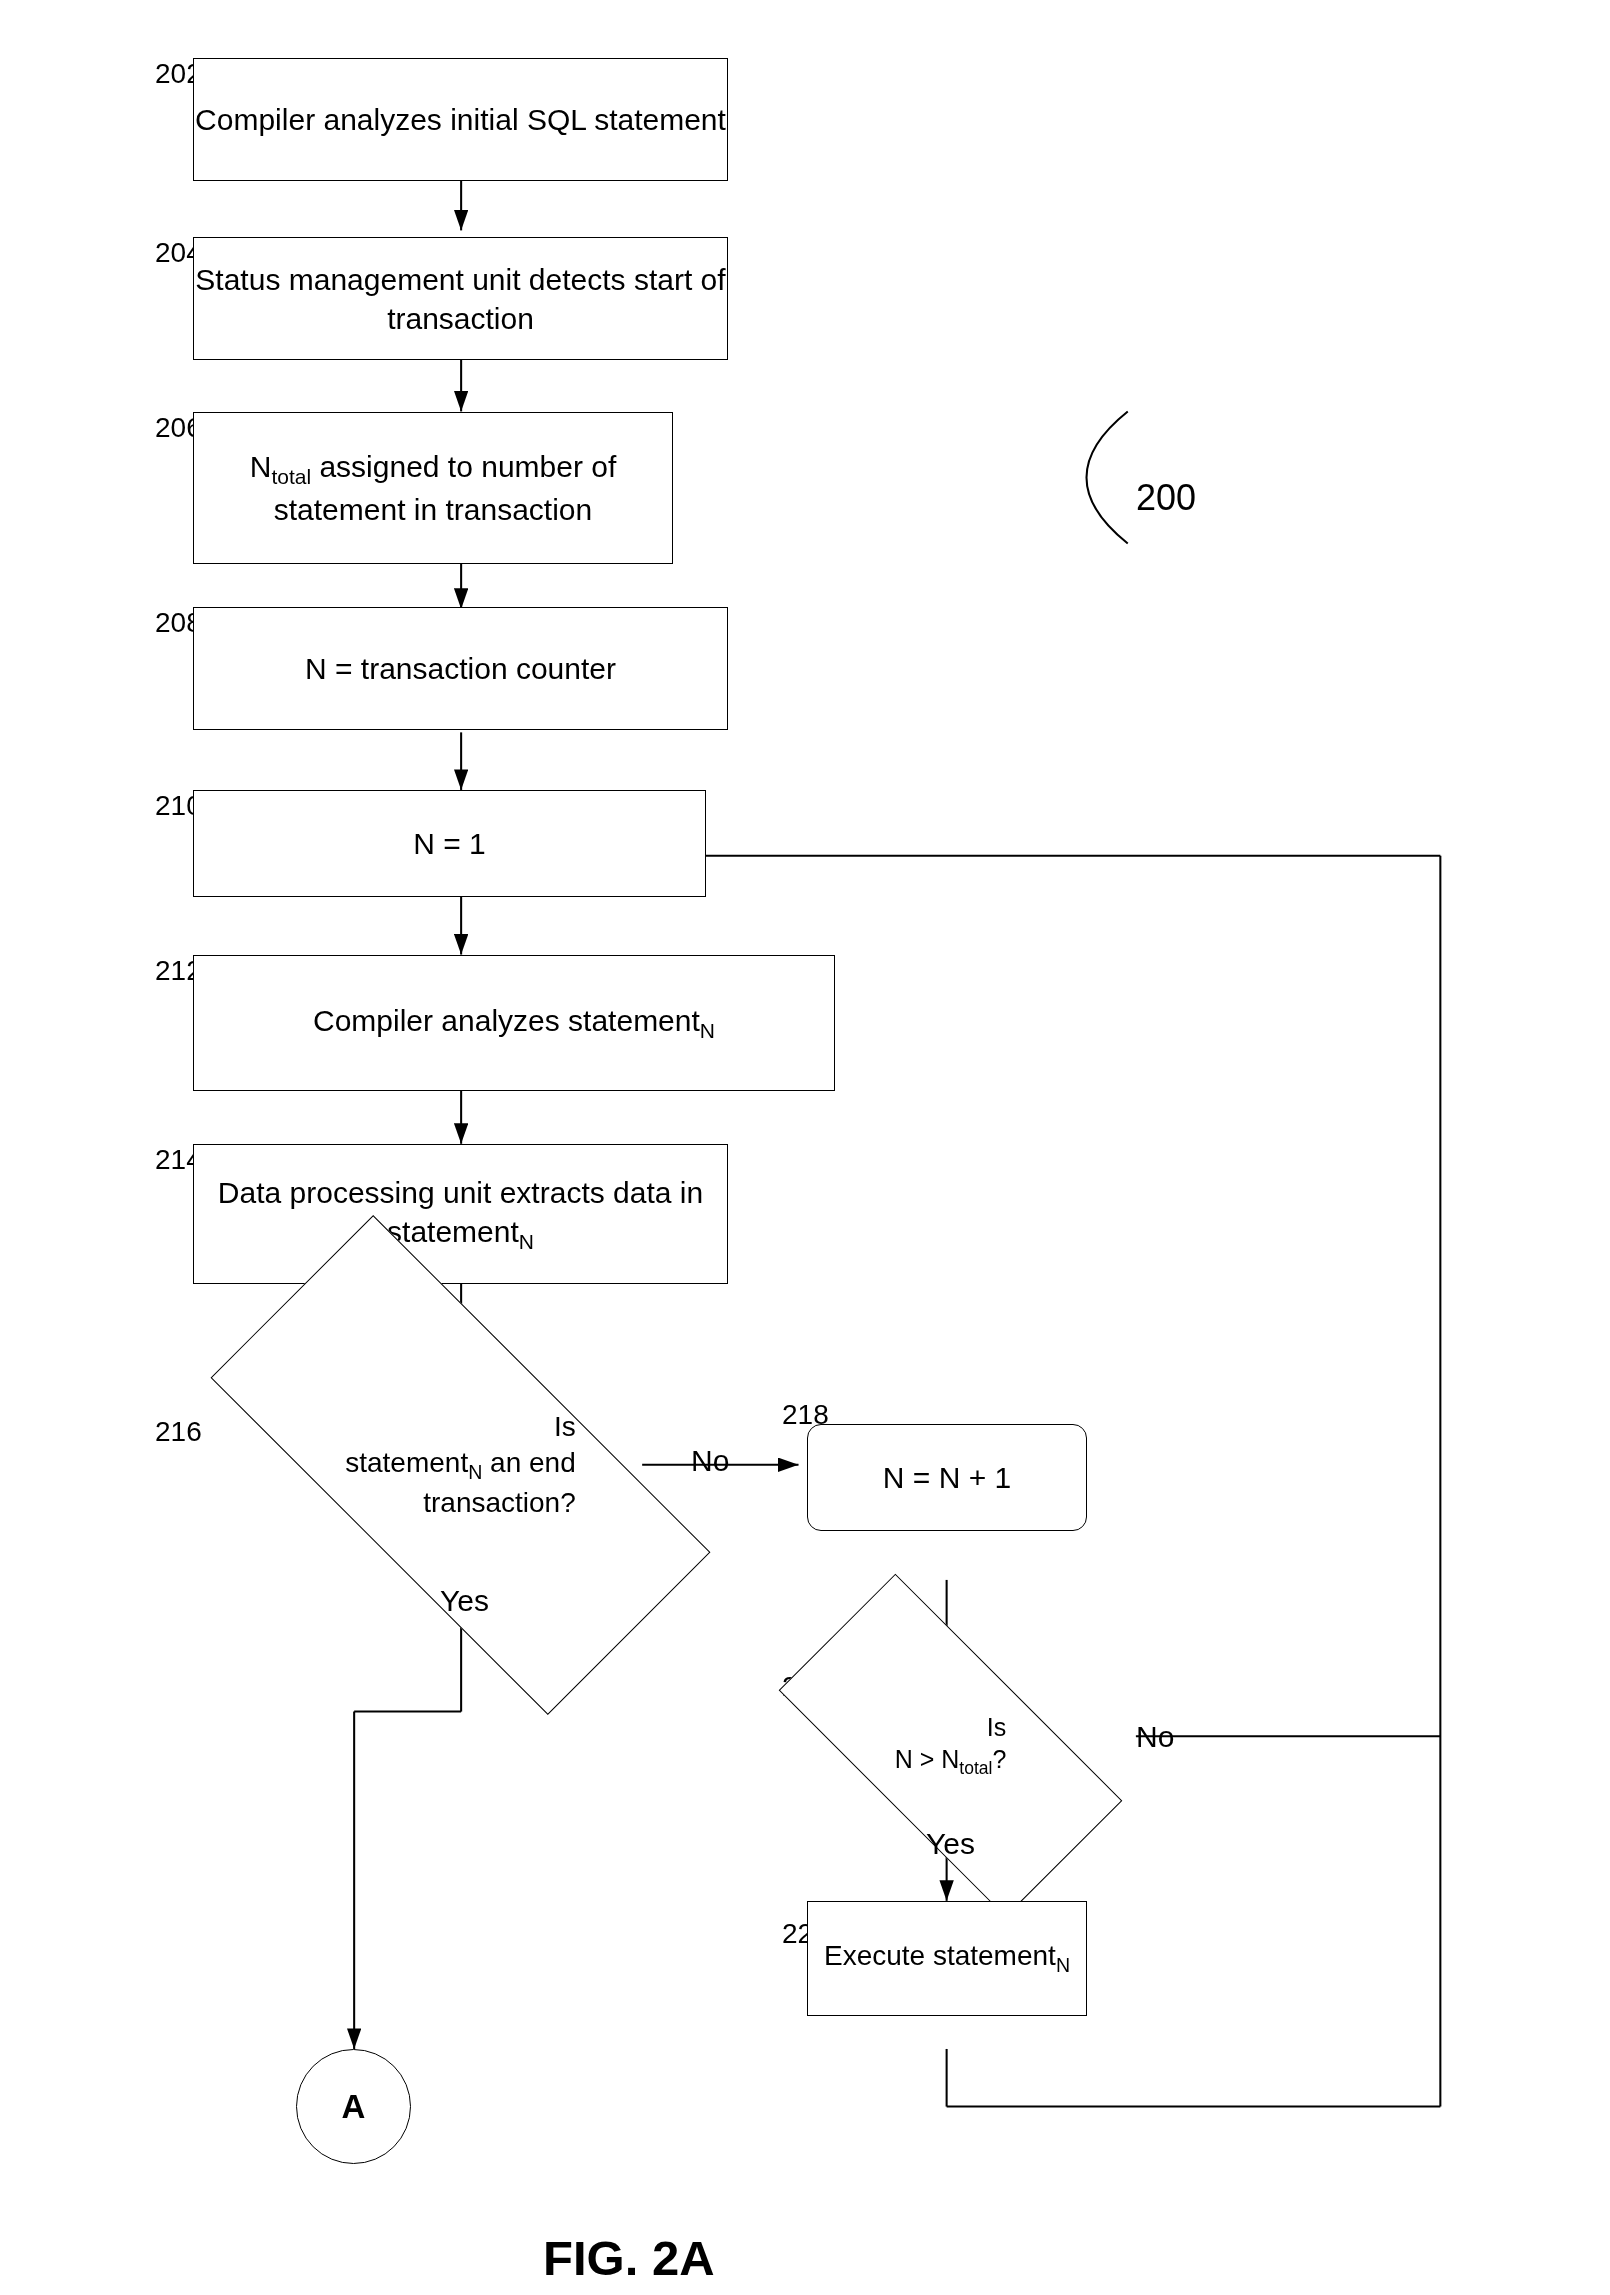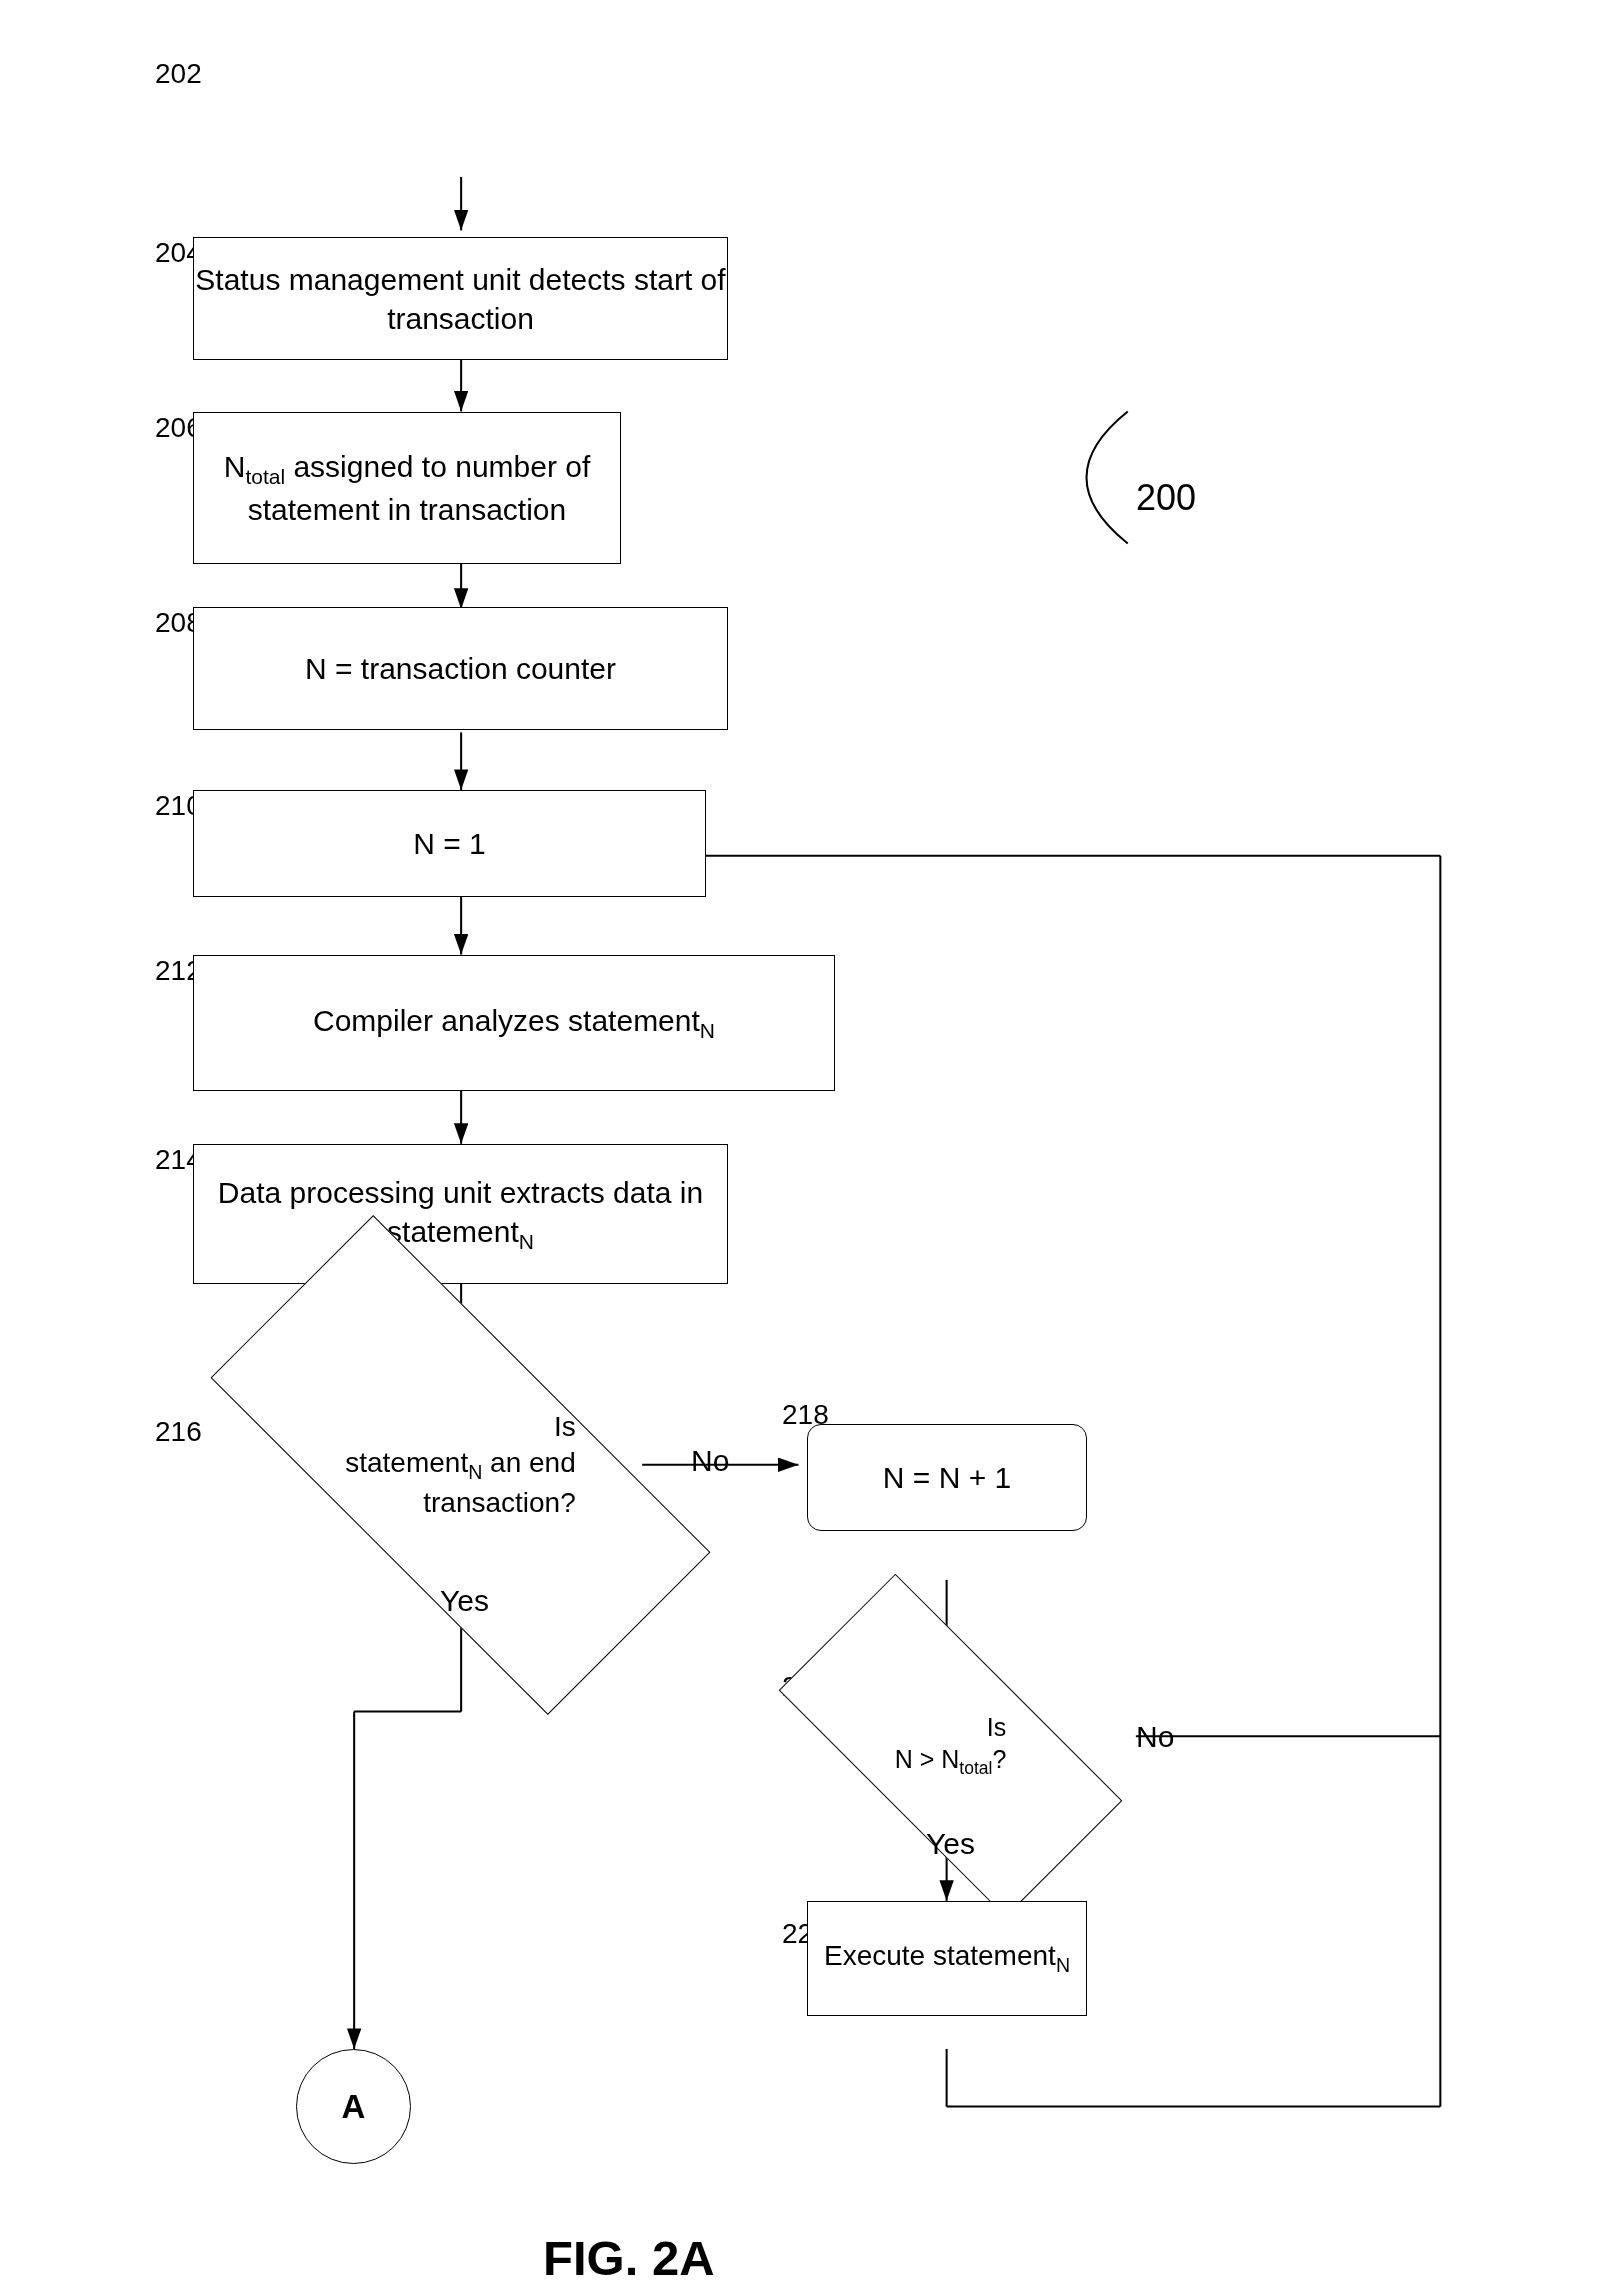--- a/index.html
+++ b/index.html
@@ -131,28 +131,31 @@
     <line x1="1750" y1="1040" x2="700" y2="1040" stroke="#000" stroke-width="2.5" marker-end="url(#arrowhead)"></line>
 
     <line x1="1380" y1="2110" x2="1750" y2="2110" stroke="#000" stroke-width="2.5"></line>
 
     <line x1="560" y1="1920" x2="560" y2="2080" stroke="#000" stroke-width="2.5"></line>
     <line x1="560" y1="2080" x2="430" y2="2080" stroke="#000" stroke-width="2.5"></line>
     <line x1="430" y1="2080" x2="430" y2="2490" stroke="#000" stroke-width="2.5" marker-end="url(#arrowhead)"></line>
   </svg>
 
   <div class="step-label" style="left:155px; top:58px;">202</div>
+  <div class="flow-box" style="left:193px; top:58px; width:535px; height:123px;">
+    <span>Compiler analyzes initial SQL statement</span>
+  </div>
 
   <div class="step-label" style="left:155px; top:237px;">204</div>
   <div class="flow-box" style="left:193px; top:237px; width:535px; height:123px;">
     <span>Status management unit detects start of transaction</span>
   </div>
 
   <div class="step-label" style="left:155px; top:412px;">206</div>
-  <div class="flow-box" style="left:193px; top:412px; width:428px; height:152px;">
+  <div class="flow-box" style="left:193px; top:412px; width:480px; height:152px;">
     <span>N<sub>total</sub> assigned to number of statement in transaction</span>
   </div>
 
   <div class="step-label" style="left:155px; top:607px;">208</div>
   <div class="flow-box" style="left:193px; top:607px; width:535px; height:123px;">
     <span>N = transaction counter</span>
   </div>
 
   <div class="step-label" style="left:155px; top:790px;">210</div>
   <div class="flow-box" style="left:193px; top:790px; width:513px; height:107px;">

